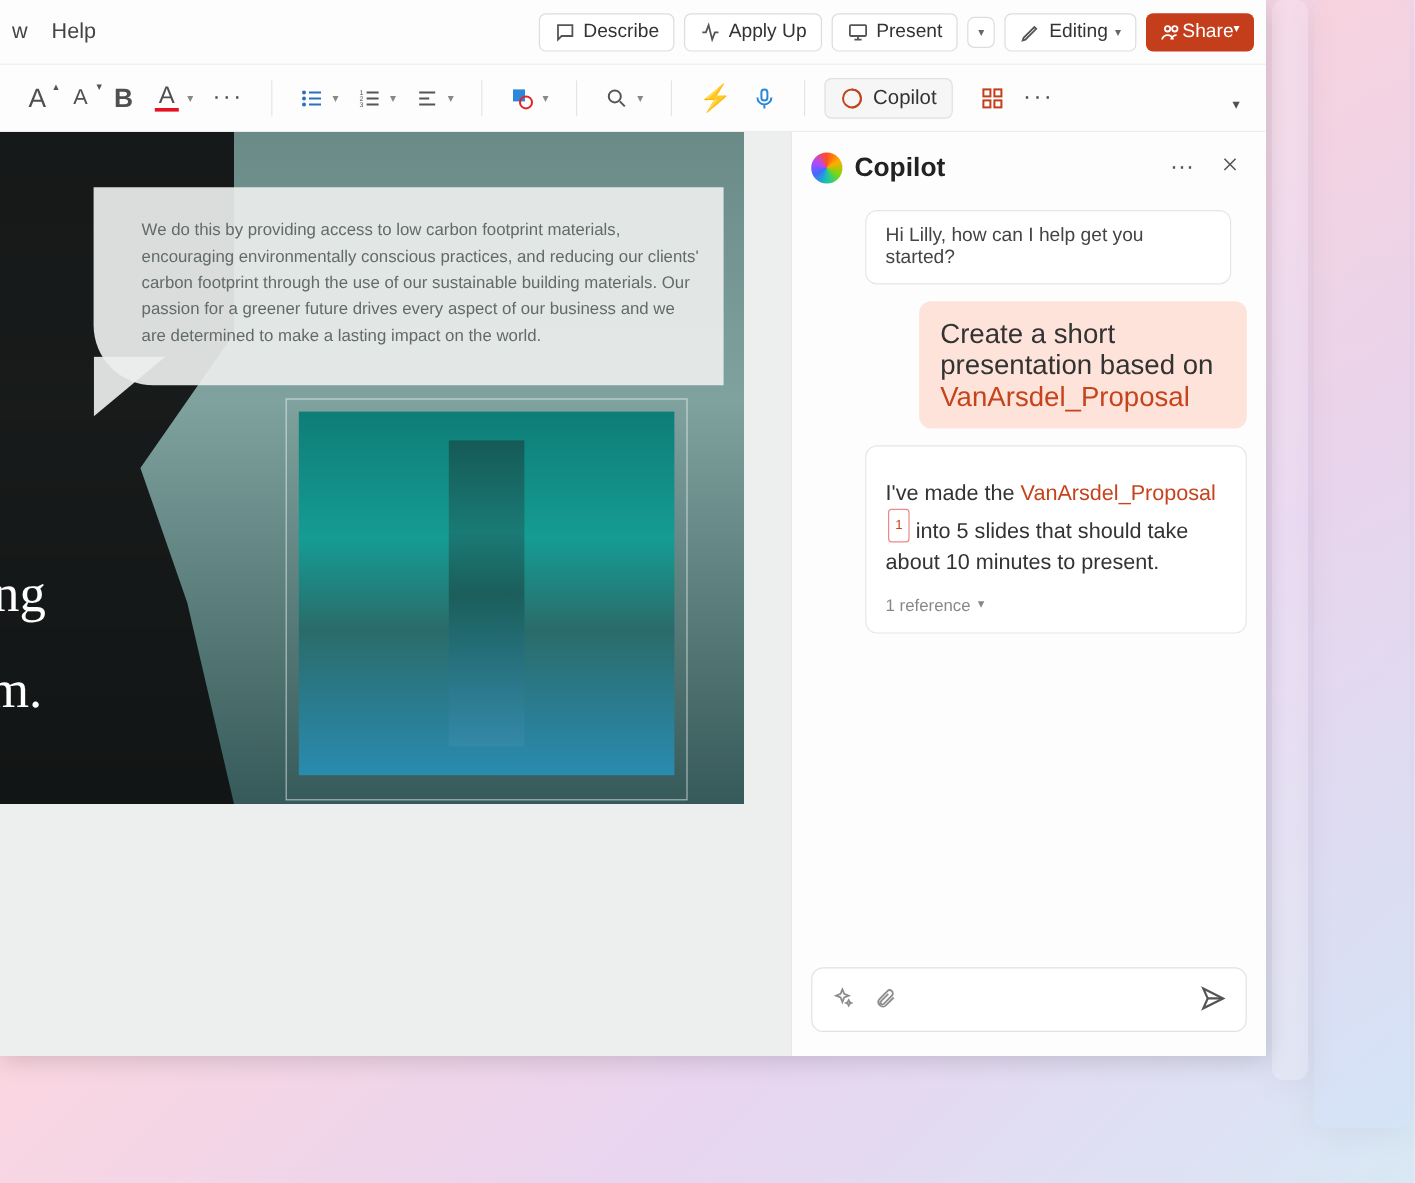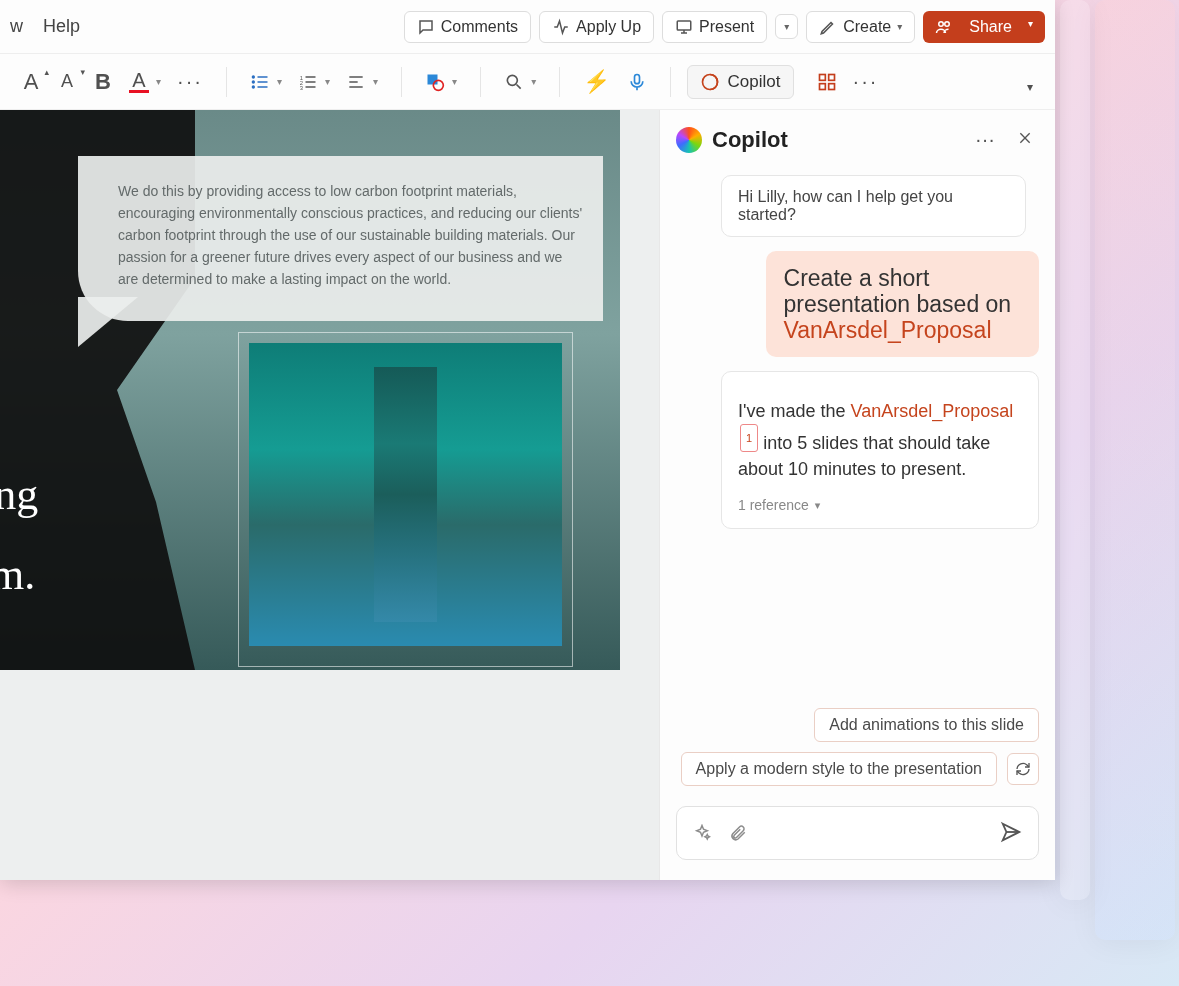--- a/index.html
+++ b/index.html
@@ -35,21 +35,21 @@
   .left-group { display:flex; gap:20px; align-items:center; flex:1;}
   .menu-item { font-size: 18px; color: #444; cursor: pointer; }
   .title-btn {
     display:inline-flex; align-items:center; gap:6px;
     background:#fff; border:1px solid #ddd; border-radius:6px;
     padding:6px 12px; font-size:16px; color:#333; cursor:pointer;
   }
   .title-btn .chev { font-size:10px; color:#666; }
   .share-btn {
     background:#c43e1c; color:#fff; border:none; border-radius:6px;
-    display:inline-flex; gap:16px; padding:7px 12px;
+    display:inline-flex; gap:0; padding:7px 12px;
     font-size:16px; cursor:pointer;
   }
   
   .ribbon {
     display:flex; align-items:center; height:56px; padding:0 8px;
     gap:4px; border-bottom:1px solid #eee;
   }
   .ribbon-group { display:flex; align-items:center; gap:2px; padding:0 6px; }
   .rsep { width:1px; height:30px; background:#e5e5e5; margin:0 6px; }
   .ribbon-btn {
@@ -198,21 +198,21 @@
 
   <div class="titlebar">
     <div class="left-group">
       <span class="menu-item">w</span>
       <span class="menu-item">Help</span>
     </div>
     <button class="title-btn">
       <svg width="18" height="18" viewBox="0 0 24 24" fill="none" stroke="#555" stroke-width="2">
           <path d="M4 4h16v12H8l-4 4V4z"></path>
         </svg>
-      <span>Comments</span>
+      <span>Describe</span>
     </button>
     <button class="title-btn">
       <svg width="18" height="18" viewBox="0 0 24 24" fill="none" stroke="#555" stroke-width="2">
           <path d="M3 12h4l3-8 4 16 3-8h4"></path>
         </svg>
       <span>Apply Up</span>
     </button>
     <button class="title-btn">
       <svg width="18" height="18" viewBox="0 0 24 24" fill="none" stroke="#555" stroke-width="2">
           <rect x="3" y="4" width="18" height="12" rx="1"></rect>
@@ -220,21 +220,21 @@
         </svg>
       <span>Present</span>
     </button>
     <button class="title-btn" style="padding:6px 8px;">
         <span class="chev">▾</span>
       </button>
     <button class="title-btn">
       <svg width="18" height="18" viewBox="0 0 24 24" fill="none" stroke="#555" stroke-width="2">
           <path d="M3 21l3-1 12-12-2-2L4 18l-1 3z"></path>
         </svg>
-      <span>Create</span>
+      <span>Editing</span>
       <span class="chev">▾</span>
     </button>
     <button class="share-btn">
       <svg width="18" height="18" viewBox="0 0 24 24" fill="none" stroke="#fff" stroke-width="2">
           <circle cx="8" cy="8" r="3"></circle>
           <circle cx="16" cy="8" r="3"></circle>
           <path d="M2 20c0-3 3-5 6-5s6 2 6 5M12 20c0-3 3-5 6-5"></path>
         </svg>
       <span>Share</span>
       <span style="font-size:10px;">▾</span>
@@ -373,34 +373,20 @@
 
         <div class="assist-card">
           <span>I've made the </span><span class="linkish">VanArsdel_Proposal</span><span class="badge">1</span><span> into 5 slides that should take about 10 minutes to present.</span>
           <div class="ref-line">
             <span>1 reference</span>
             <span style="font-size:11px;">▾</span>
           </div>
         </div>
       </div>
 
-      <div class="cp-suggestions">
-        <div class="sugg-row">
-          <button class="sugg-btn">Add animations to this slide</button>
-        </div>
-        <div class="sugg-row">
-          <button class="sugg-btn">Apply a modern style to the presentation</button>
-          <button class="refresh-btn">
-            <svg width="16" height="16" viewBox="0 0 24 24" fill="none" stroke="#555" stroke-width="2">
-                <path d="M3 12a9 9 0 0115-6l3 3M21 12a9 9 0 01-15 6l-3-3"></path>
-                <path d="M21 3v6h-6M3 21v-6h6"></path>
-              </svg>
-          </button>
-        </div>
-      </div>
 
       <div class="cp-input-wrap">
         <div class="cp-input">
           <div class="row">
             <span class="iconbtn">
               <svg width="18" height="18" viewBox="0 0 24 24" fill="none" stroke="#8c8c8c" stroke-width="2">
                   <path d="M12 2l2 5 5 2-5 2-2 5-2-5-5-2 5-2 2-5zM19 14l1 2 2 1-2 1-1 2-1-2-2-1 2-1 1-2z"></path>
                 </svg>
             </span>
             <span class="iconbtn">

